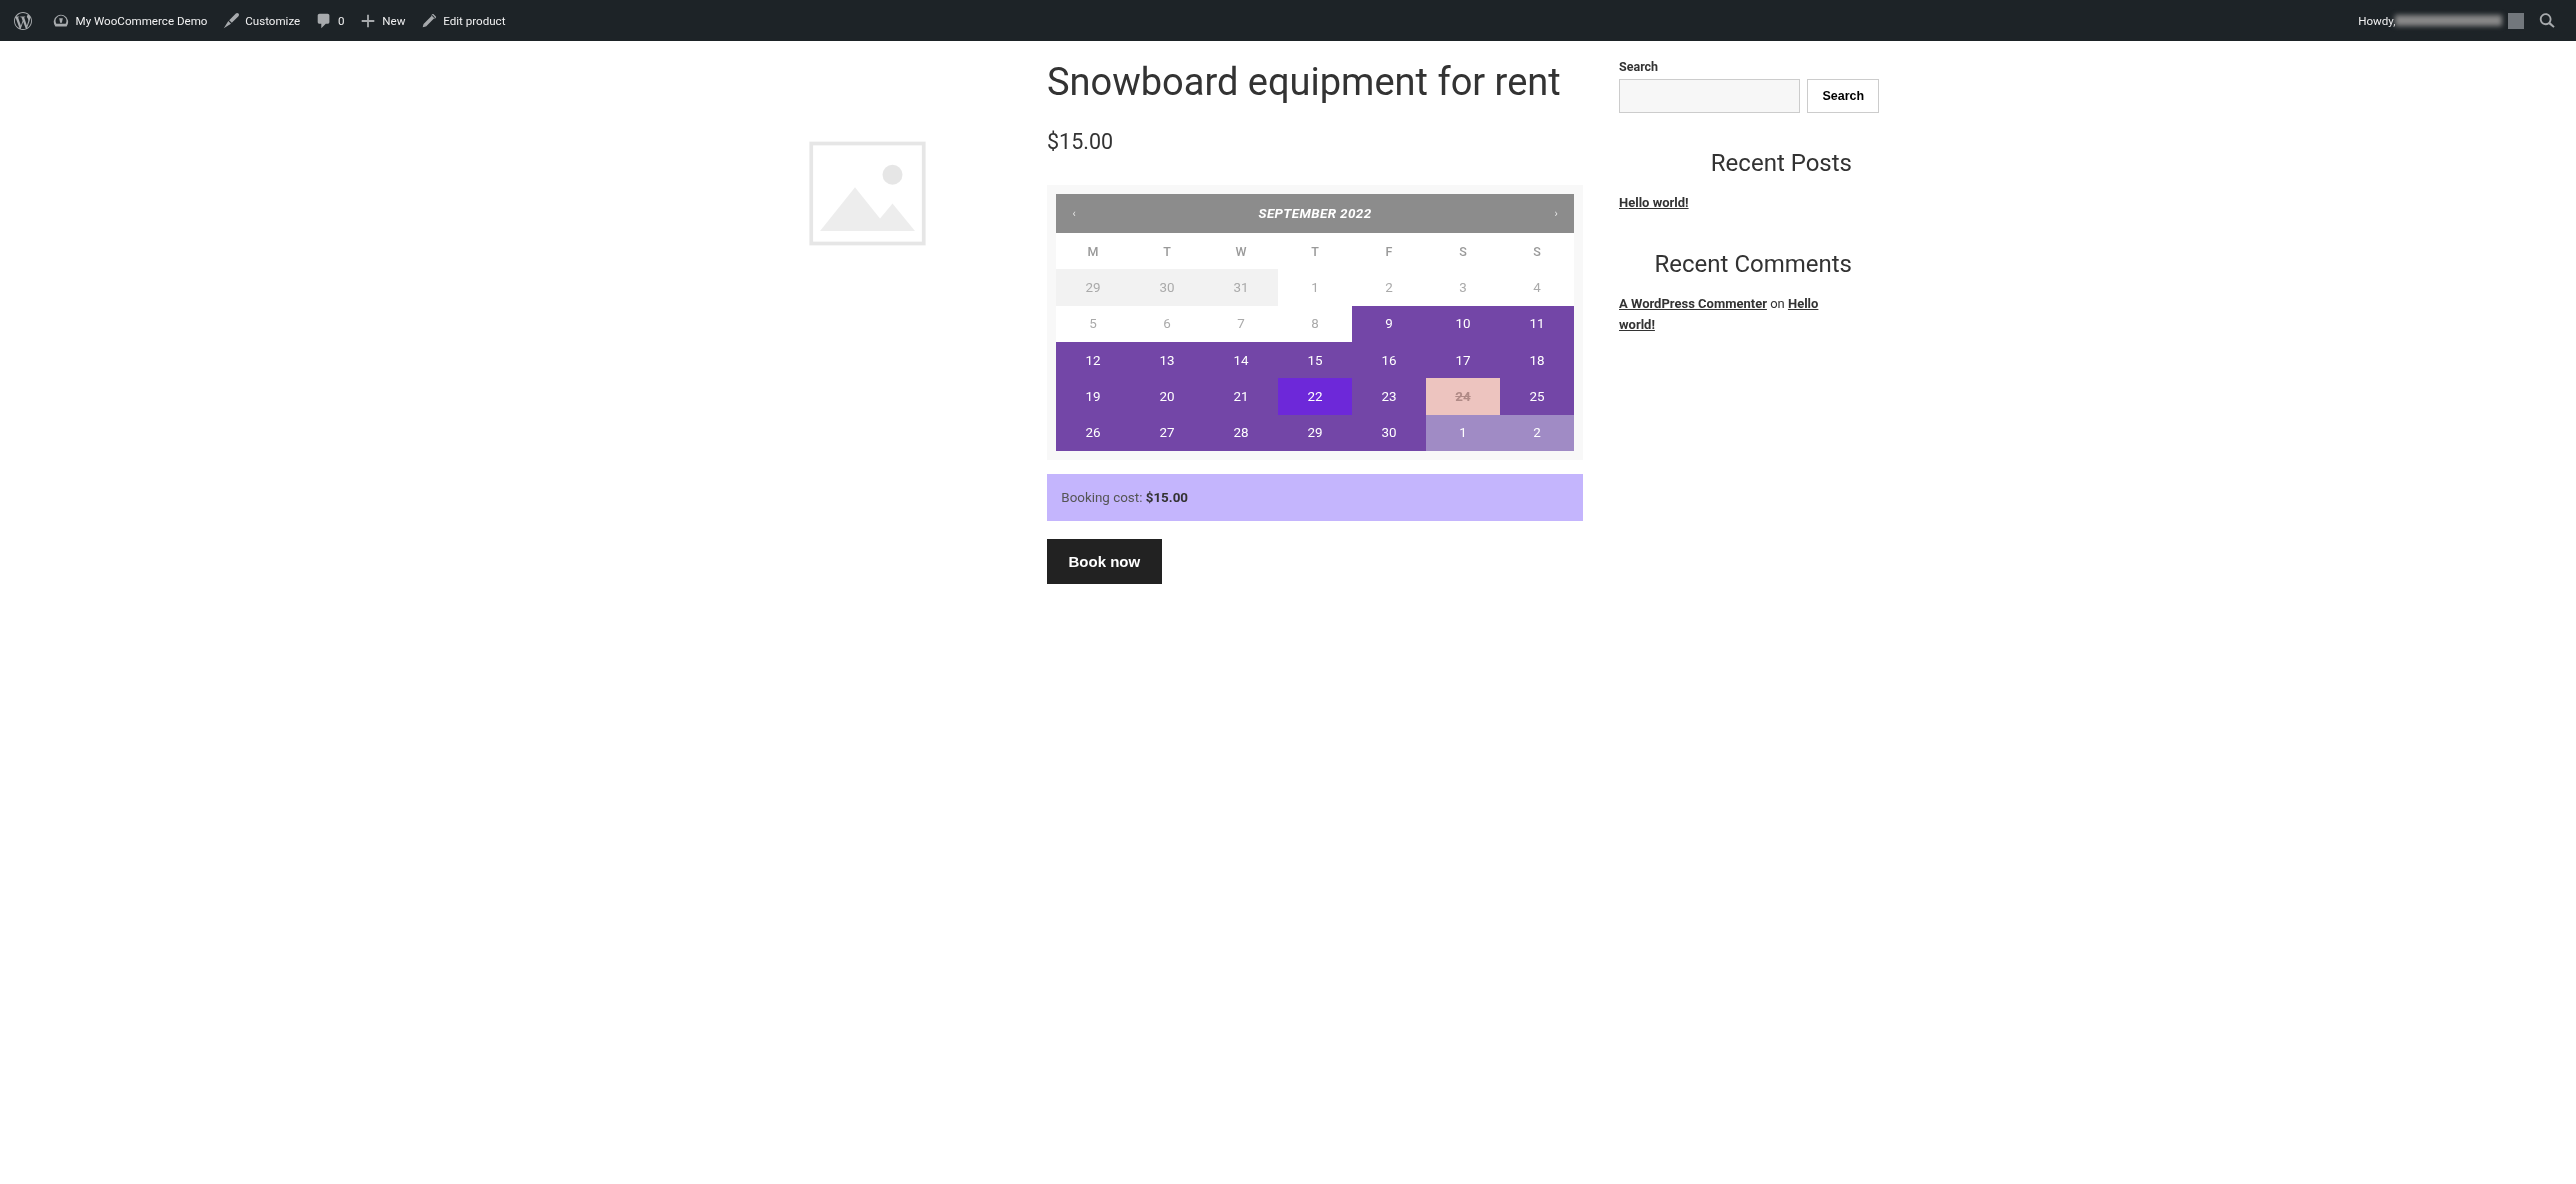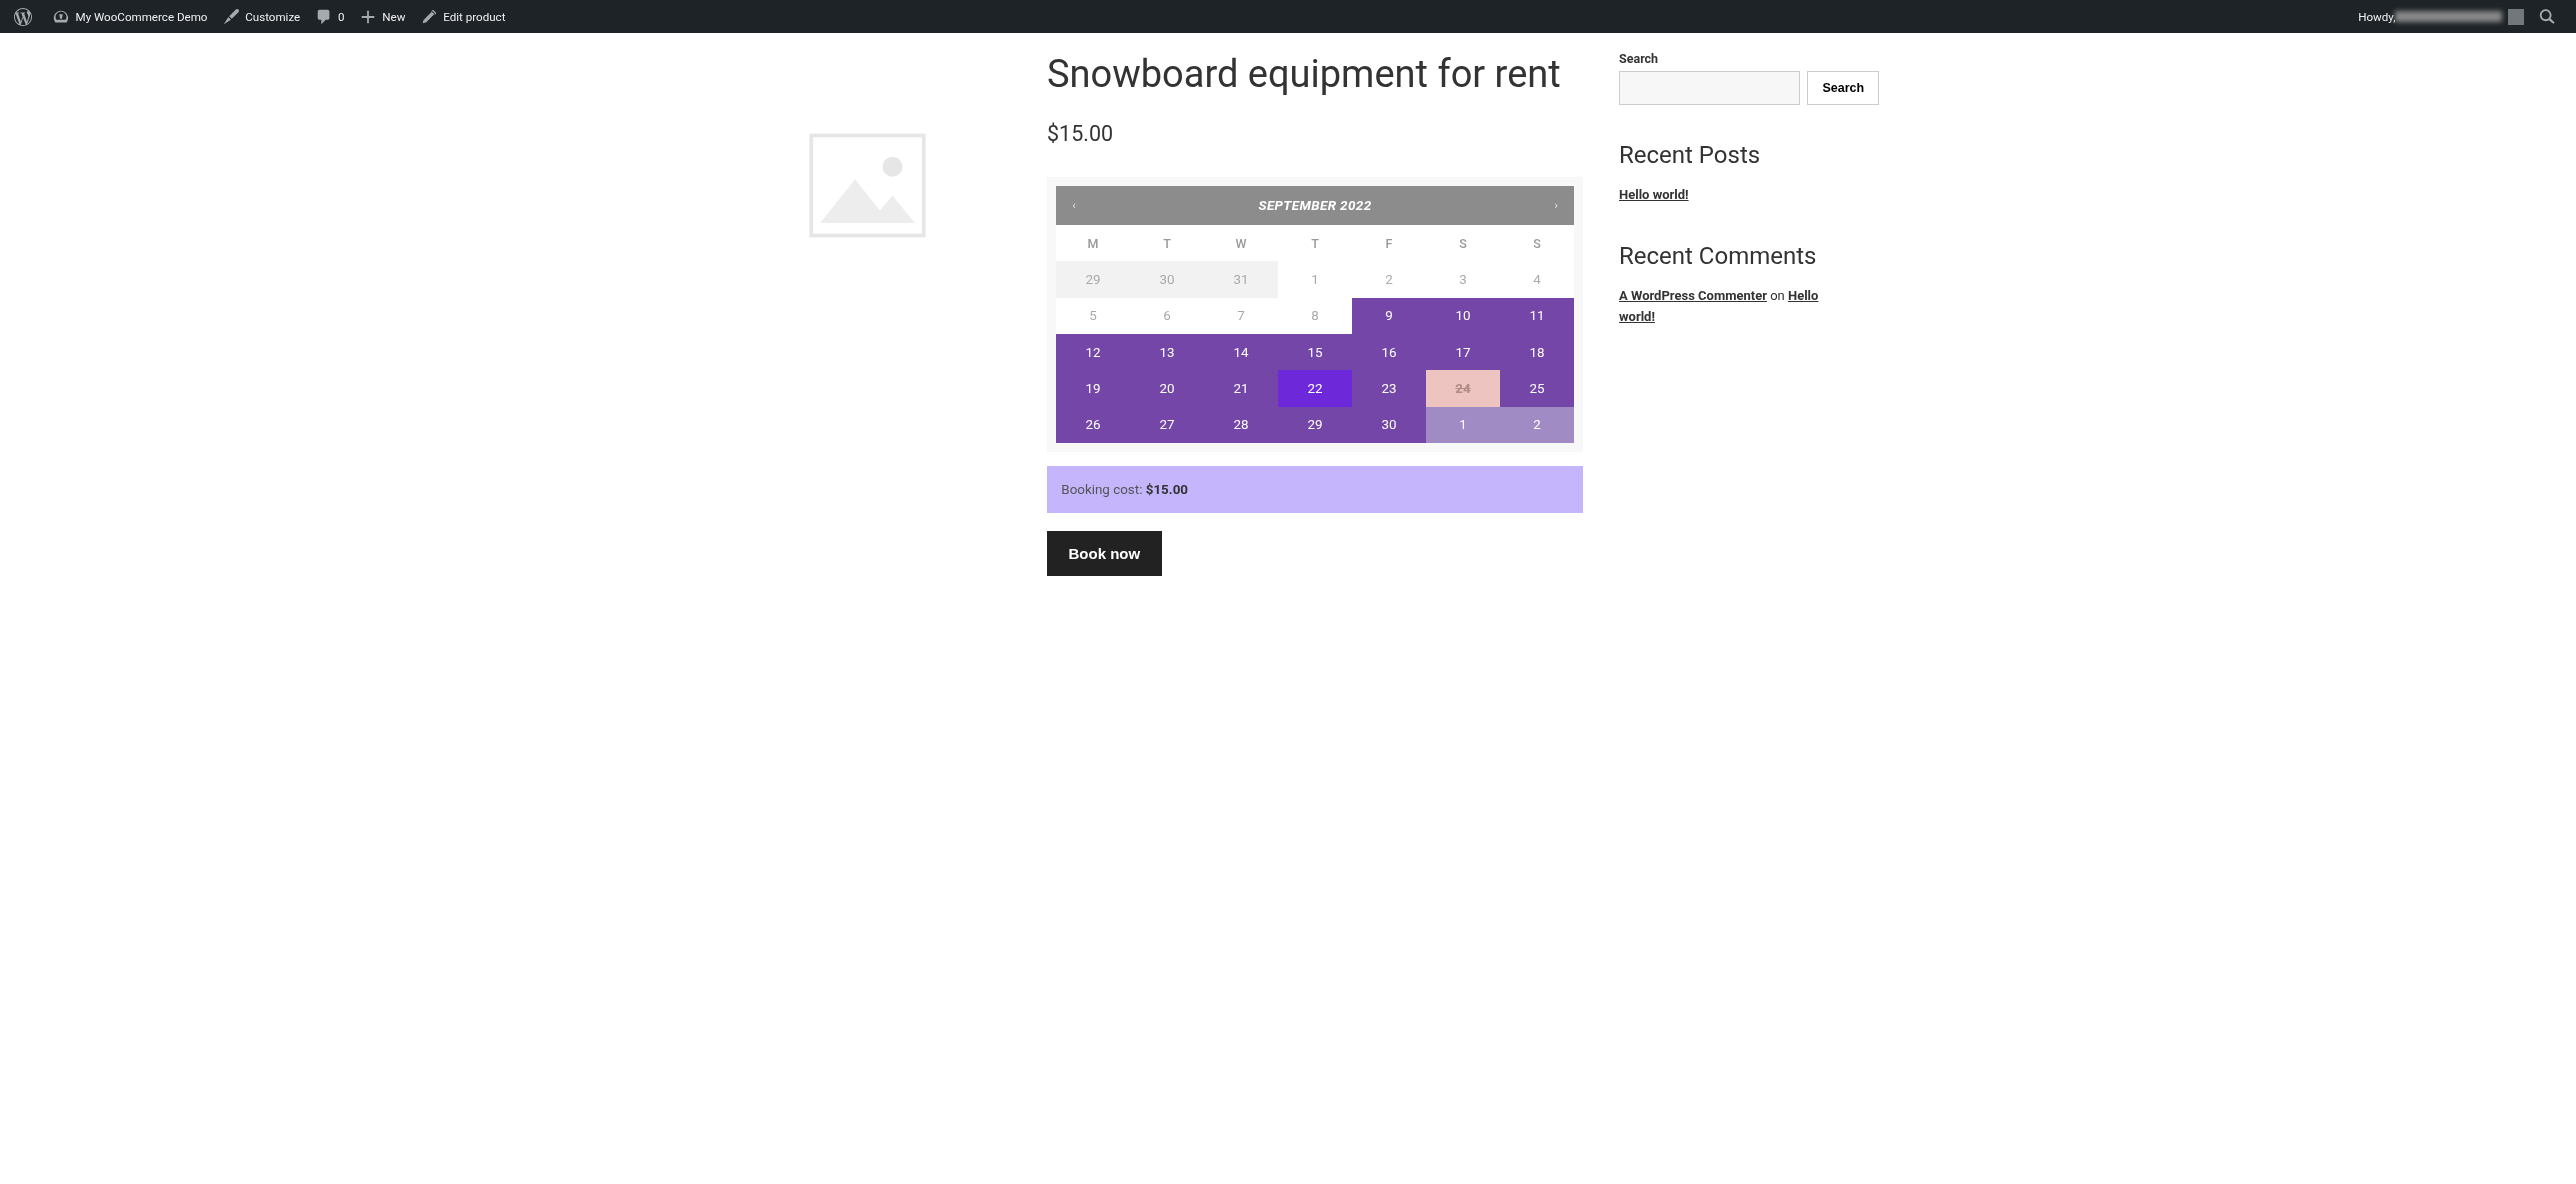--- a/index.html
+++ b/index.html
@@ -1,19 +1,19 @@
 <!DOCTYPE html>
 <html style="font-size:14.3px"><head>
 <meta charset="utf-8">
 <style>
 * { box-sizing: border-box; margin: 0; padding: 0; }
 body { font-family: -apple-system, BlinkMacSystemFont, "Segoe UI", Roboto, sans-serif; background: #fff; color: #333; }
 
 
-.admin-bar { background: #1d2327; height: 33px; display: flex; align-items: center; padding: 0 7.2px; color: #f0f0f1; font-size: 11.6px; justify-content: space-between; }
+.admin-bar { background: #1d2327; height: 41px; display: flex; align-items: center; padding: 0 7.2px; color: #f0f0f1; font-size: 11.6px; justify-content: space-between; }
 .admin-bar-left, .admin-bar-right { display: flex; align-items: center; height: 100%; }
 .admin-bar-item { display: flex; align-items: center; padding: 0 7.2px; height: 100%; cursor: pointer; }
 .ab-icon { margin-right: 5.4px; display: inline-flex; align-items: center; }
 .ab-icon svg { width: 18px; height: 18px; fill: #a7aaad; }
 .admin-bar-right .avatar { width: 16px; height: 16px; background: #72777c; margin-left: 5.4px; }
 .admin-bar .blur { filter: blur(2.7px); display: inline-block; width: 107px; height: 10.7px; background: #888; }
 
 
 .container { max-width: 1164px; margin: 0 auto; padding: 0 18px; display: flex; gap: 36px; }
 .left-col { width: 287px; padding-top: 90px; display: flex; justify-content: center; }
@@ -44,21 +44,21 @@
 
 
 .booking-cost { background: #c4b5fd; padding: 16px 14.3px; font-size: 13.4px; color: #555; margin-bottom: 18px; }
 .booking-cost strong { color: #333; font-weight: 700; }
 
 
 .book-btn { background: #222; color: #fff; border: none; padding: 14.3px 21.5px; font-size: 15px; font-weight: 700; cursor: pointer; }
 
 
 .widget { margin-bottom: 36px; }
-.widget-title { font-size: 24px; font-weight: 400; color: #333; margin-bottom: 16px; }
+.widget-title { font-size: 24px; font-weight: 400; color: #333; margin-bottom: 16px; text-align: right; }
 .search-row { display: flex; gap: 7.2px; }
 .search-row input { flex: 1; border: 0.9px solid #ccc; padding: 9px; font-size: 12.5px; background: #f7f7f7; }
 .search-row button { background: #fff; border: 0.9px solid #ccc; padding: 9px 14.3px; font-size: 12.5px; font-weight: 700; cursor: pointer; }
 .widget a { color: #333; text-decoration: underline; font-weight: 700; }
 .widget-text { font-size: 13px; line-height: 1.6; }
 .search-label { font-size: 12.5px; font-weight: 700; margin-bottom: 5.4px; display: block; }
 </style>
 </head>
 <body>
 

